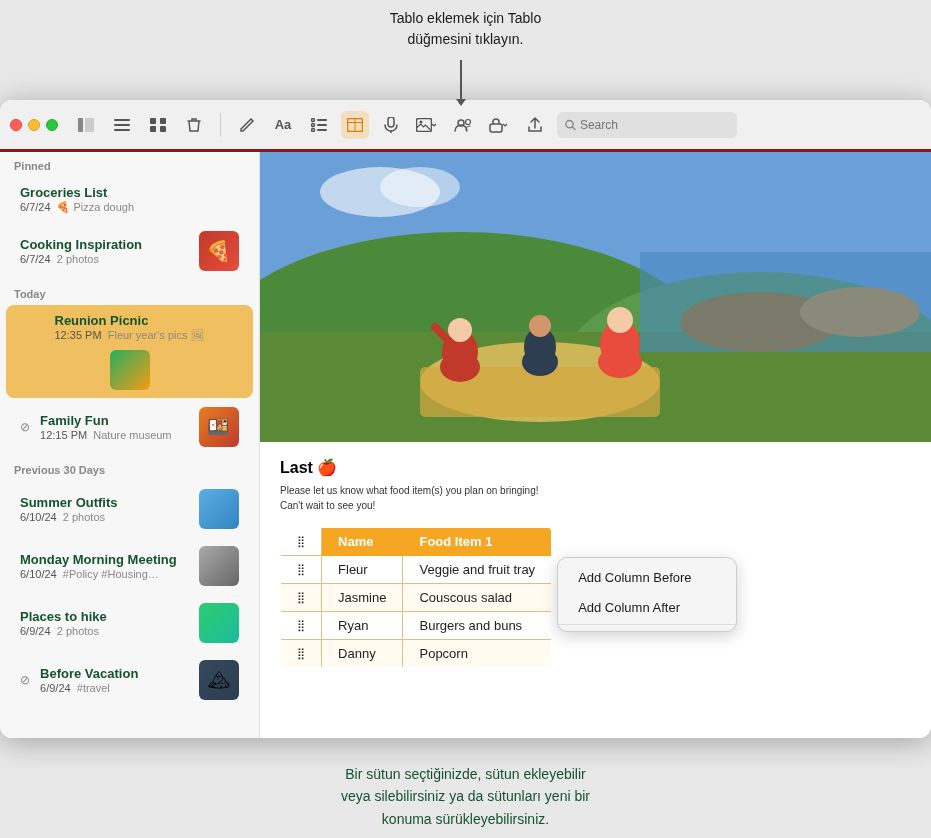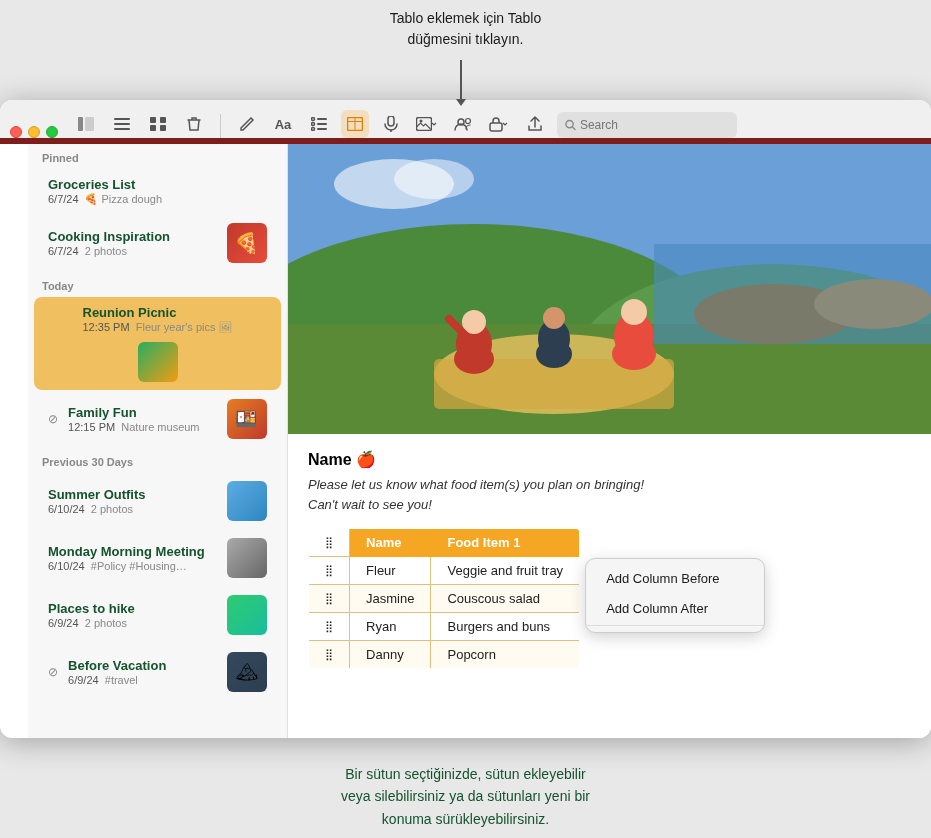--- a/index.html
+++ b/index.html
@@ -69,25 +69,25 @@
       background: #fff;
       border-radius: 12px;
       box-shadow: 0 4px 30px rgba(0,0,0,0.3);
       overflow: hidden;
       display: flex;
       flex-direction: column;
     }
 
     
     .titlebar {
-      height: 44px;
+      height: 52px;
       background: #f0f0f0;
-      border-bottom: 6px solid #7f1d1d;
-      display: flex;
-      align-items: flex-end;
+      border-bottom: 3px solid #7f1d1d;
+      display: flex;
+      align-items: center;
       padding: 0 10px;
       gap: 8px;
       flex-shrink: 0;
     }
 
     .traffic-lights {
       display: flex;
       gap: 6px;
       margin-right: 6px;
     }
@@ -139,21 +139,20 @@
       font-size: 12px;
       color: #555;
       width: 100%;
     }
 
     
     .content-area {
       display: flex;
       flex: 1;
       overflow: hidden;
-      margin-left: 28px;
     }
 
     
     .sidebar {
       width: 260px;
       background: #f7f7f7;
       border-right: 1px solid #e0e0e0;
       overflow-y: auto;
       flex-shrink: 0;
     }
@@ -229,25 +228,24 @@
     .note-heading {
       font-size: 16px;
       font-weight: 600;
       margin-bottom: 6px;
       display: flex;
       align-items: center;
       gap: 6px;
     }
 
     .note-text {
-      font-size: 13px;
+      font-size: 10px;
       color: #333;
       margin-bottom: 14px;
       line-height: 1.5;
-      font-style: italic;
     }
 
     
     .note-table-container {
       position: relative;
       display: inline-block;
     }
 
     .note-table {
       border-collapse: collapse;
@@ -637,21 +635,21 @@
 
           <rect x="380" y="100" width="291" height="100" fill="#4a8abf" opacity="0.6"></rect>
 
           <ellipse cx="500" cy="170" rx="80" ry="30" fill="#7a7a6a"></ellipse>
           <ellipse cx="600" cy="160" rx="60" ry="25" fill="#8a8a7a"></ellipse>
         </svg>
       </div>
 
       <div class="note-body">
         <div class="note-heading">
-          <span>Name 🍎</span>
+          <span>Last 🍎</span>
         </div>
         <div class="note-text">
           <div>Please let us know what food item(s) you plan on bringing!</div>
           <div>Can't wait to see you!</div>
         </div>
 
         
         <div class="note-table-container">
           <table class="note-table">
             <thead>

